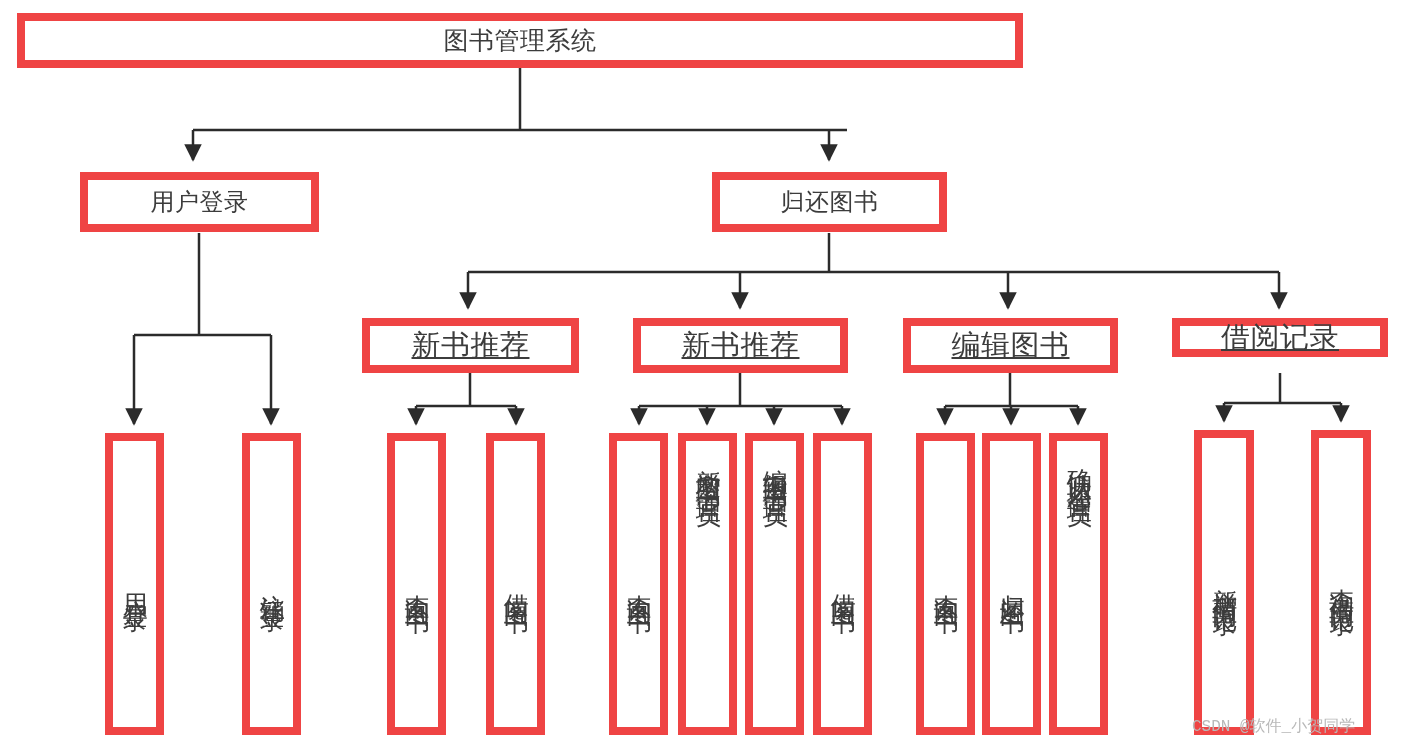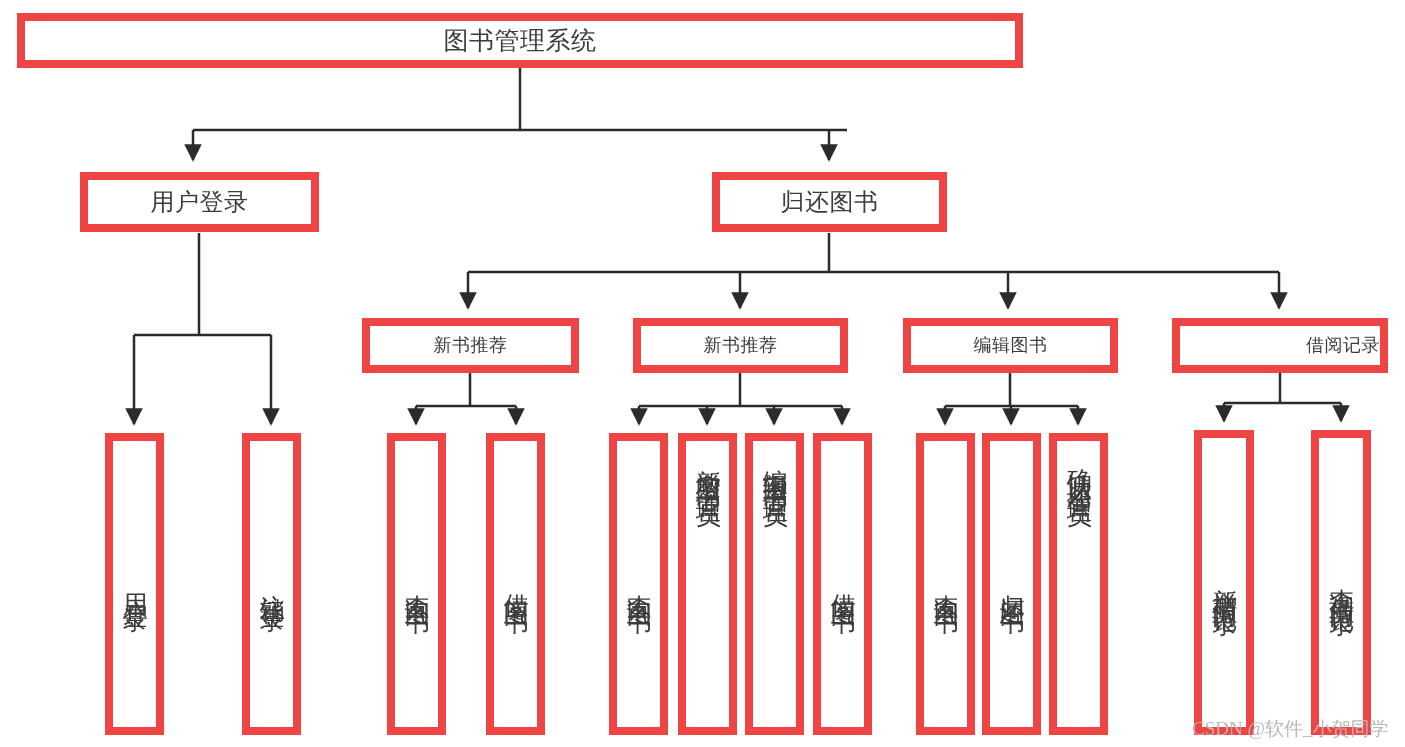--- a/index.html
+++ b/index.html
@@ -35,44 +35,44 @@
   .node .label{
     display:block;
     text-align:center;
     line-height:1.25;
     color:#3c3c3c;
     letter-spacing:0.5px;
     white-space:nowrap;
   }
   .node.root .label{ font-size:25px; }
   .node.lvl1 .label{ font-size:24px; }
-  .node.lvl2 .label{ font-size:18px; }
+  .node.lvl2 .label{ font-size:29px;text-decoration:underline; }
 
   
   .node.leaf{
     align-items:flex-start;
     justify-content:center;
     padding:8px 0;
   }
   .node.leaf.centered{ align-items:center; padding:0; }
   .node.leaf .label{
     writing-mode:vertical-rl;
     text-orientation:upright;
     font-size:25px;
     line-height:1.05;
     letter-spacing:5px;
     white-space:nowrap;
   }
   .watermark{
     position:absolute;
-    font-size:19px;
+    font-size:16px;
     color:#b9b9b9;
     white-space:nowrap;
     z-index:5;
-    font-family:Liberation Serif, serif;
+    font-family:Liberation Mono, monospace;
   }
 </style>
 </head>
 <body>
 
 <div id="canvas">
 
   <svg id="edges" viewBox="0 0 1405 747" width="1405" height="747">
     <defs>
       <marker id="arrow" viewBox="0 0 10 10" refX="9" refY="5" markerWidth="7" markerHeight="7" orient="auto-start-reverse">
@@ -140,21 +140,21 @@
   </div>
 
   <div class="node lvl2" style="left:633px; top:318px; width:215px; height:55px;">
     <span class="label">新书推荐</span>
   </div>
 
   <div class="node lvl2" style="left:903px; top:318px; width:215px; height:55px;">
     <span class="label">编辑图书</span>
   </div>
 
-  <div class="node lvl2" style="left:1172px; top:318px; width:216px; height:55px;justify-content:flex-end;">
+  <div class="node lvl2" style="left:1172px; top:318px; width:216px; height:39px;">
     <span class="label">借阅记录</span>
   </div>
 
   <div class="node leaf centered" style="left:105px; top:433px; width:59px; height:302px;">
     <span class="label">用户登录</span>
   </div>
 
   <div class="node leaf centered" style="left:242px; top:433px; width:59px; height:302px;">
     <span class="label">注销登录</span>
   </div>

